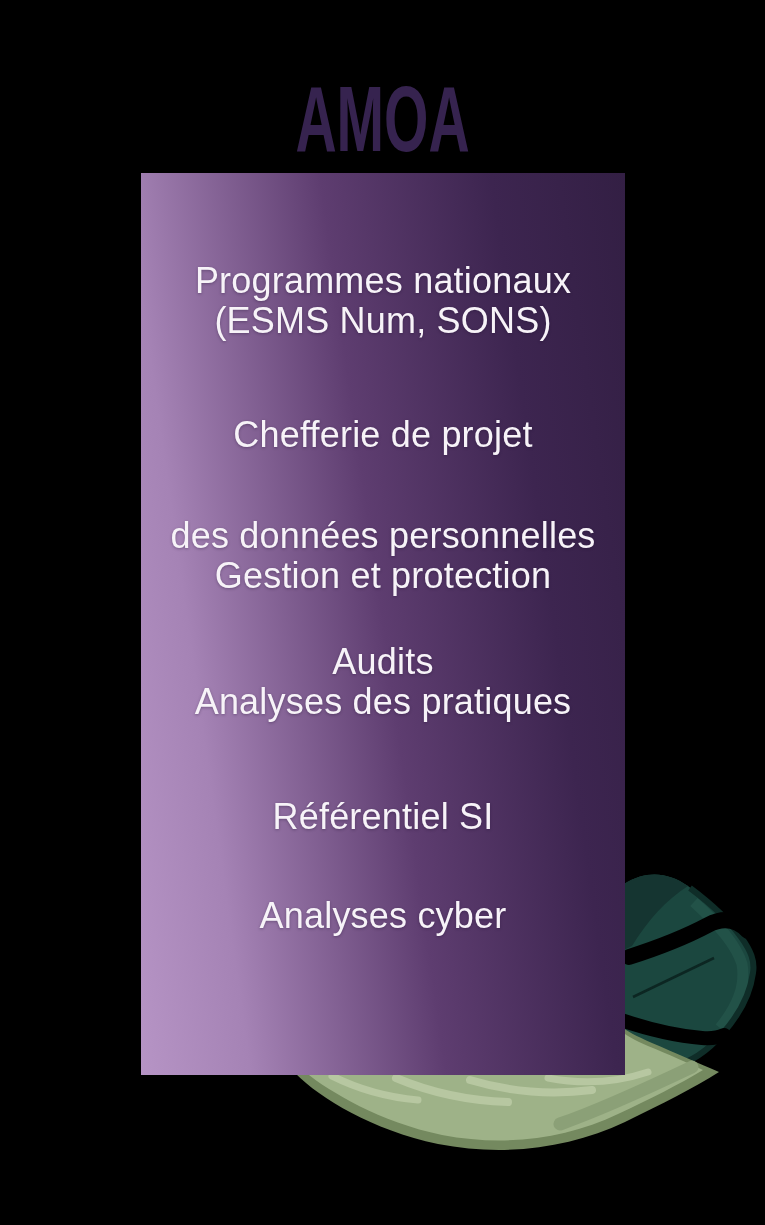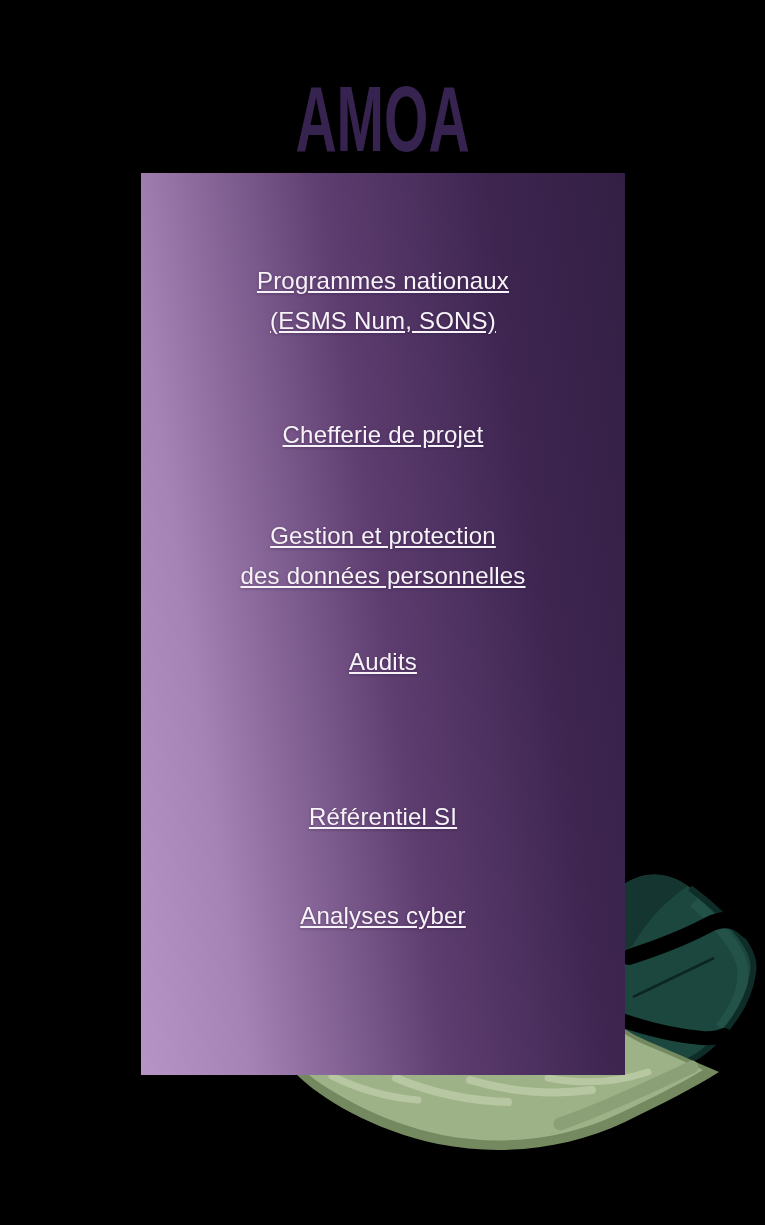--- a/index.html
+++ b/index.html
@@ -62,26 +62,25 @@
       #3d2550 78%,
       #331f44 100%);
     z-index: 2;
   }
   .card .item {
     position: absolute;
     left: 0;
     width: 100%;
     text-align: center;
     color: #f7f3f8;
-    font-size: 24px;
+    font-size: 36px;
     line-height: 40px;
     font-weight: 400;
     letter-spacing: 0.2px;
     text-shadow: 0 1px 3px rgba(30, 15, 45, 0.35);
-    text-decoration: underline;
   }
 </style>
 </head>
 <body>
 
 <svg class="leaves" width="765" height="1225" viewBox="0 0 765 1225">
 
   <g>
     <path d="M 624 884
              C 646 870, 668 872, 688 886
@@ -139,26 +138,27 @@
   <div class="item" style="top:88px">
     <div>Programmes nationaux</div>
     <div>(ESMS Num, SONS)</div>
   </div>
 
   <div class="item" style="top:242px">
     <div>Chefferie de projet</div>
   </div>
 
   <div class="item" style="top:343px">
+    <div>des données personnelles</div>
     <div>Gestion et protection</div>
-    <div>des données personnelles</div>
   </div>
 
   <div class="item" style="top:469px">
     <div>Audits</div>
+    <div>Analyses des pratiques</div>
   </div>
 
   <div class="item" style="top:624px">
     <div>Référentiel SI</div>
   </div>
 
   <div class="item" style="top:723px">
     <div>Analyses cyber</div>
   </div>
 

